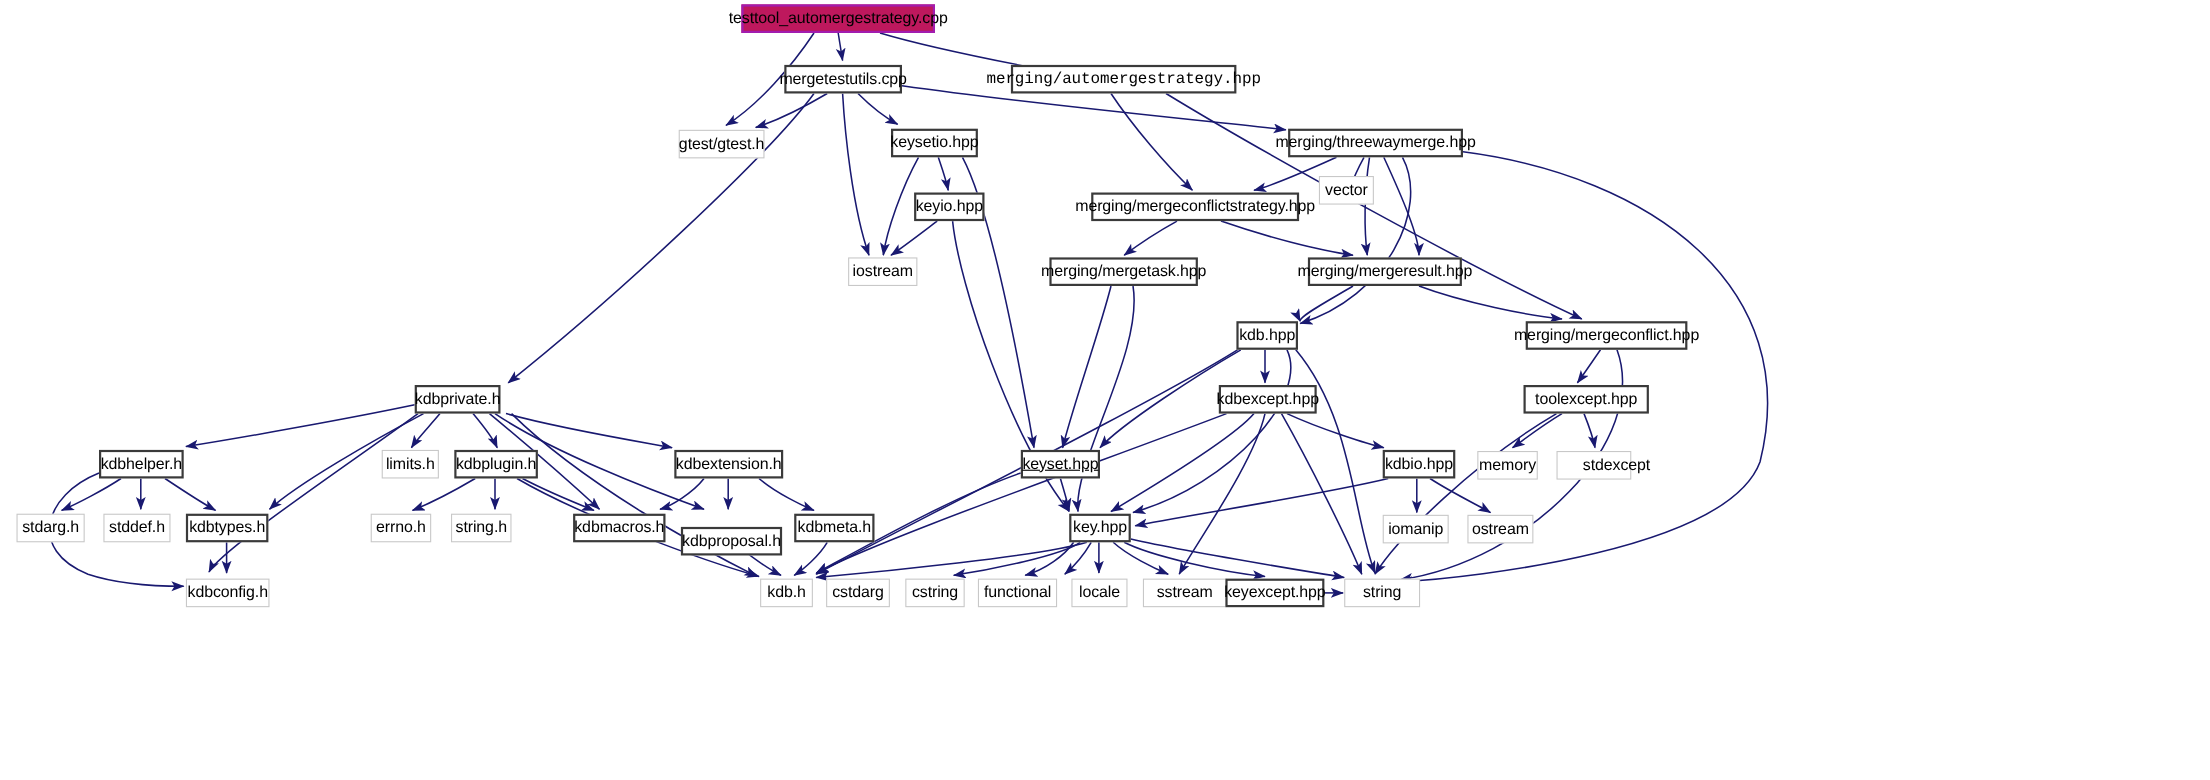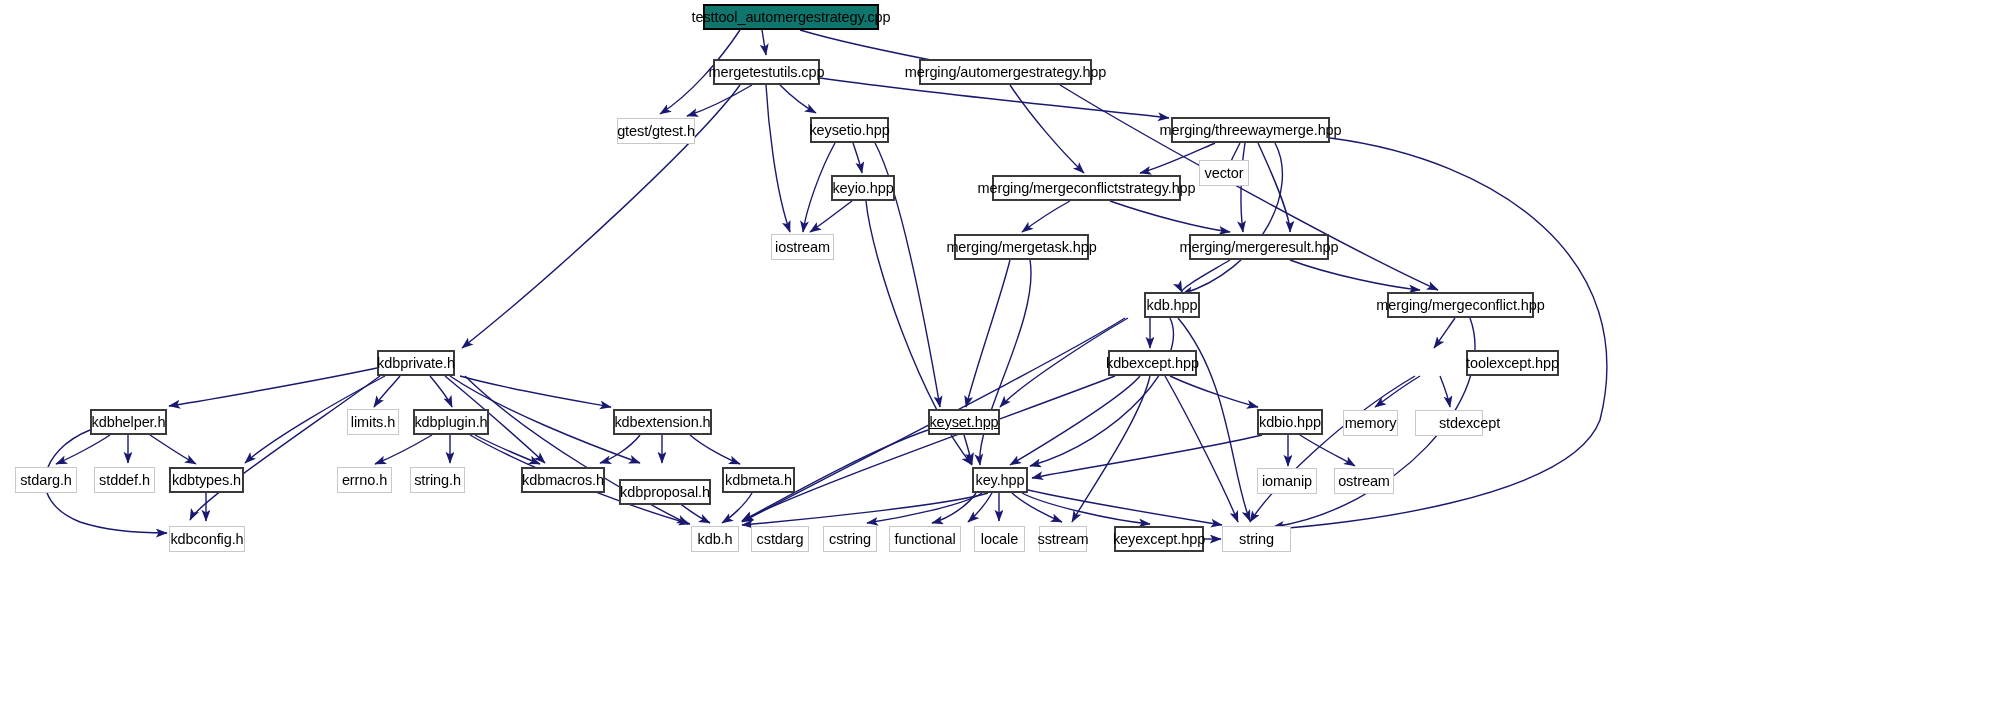--- a/index.html
+++ b/index.html
@@ -42,23 +42,22 @@
   
   .node.hdr {
     border: 2px solid #3a3a3a;
   }
   
   .node.sys {
     border: 1px solid #c8c8c8;
   }
   
   .node.root {
-    background: #0f766e;
-    border: 2px solid #000000;
-    margin-left: 29px;
+    background: #be185d;
+    border: 2px solid #a21caf;
   }
 </style>
 </head>
 <body>
 
 <div id="graph">
 
   <svg id="edges" viewBox="0 0 2009 709" xmlns="http://www.w3.org/2000/svg">
     <defs>
       <marker id="ah" markerWidth="9" markerHeight="9" refX="8" refY="3.2" orient="auto" markerUnits="strokeWidth">
@@ -171,21 +170,21 @@
       <path d="M1204,539 C1210,539 1216,539 1221,539"></path>
     </g>
   </svg>
 
 <div class="node root" style="left: 674px; top: 4px; width: 176px;">
       <span>testtool_automergestrategy.cpp</span>
     </div>
     <div class="node hdr" style="left: 713px; top: 59px; width: 107px;">
       <span>mergetestutils.cpp</span>
     </div>
-    <div class="node hdr" style="left: 919px; top: 59px; width: 173px;">
+    <div class="node hdr" style="left: 919px; top: 59px; width: 205px; font-family: Liberation Mono, monospace;">
       <span>merging/automergestrategy.hpp</span>
     </div>
     <div class="node sys" style="left: 617px; top: 118px; width: 78px;">
       <span>gtest/gtest.h</span>
     </div>
     <div class="node hdr" style="left: 810px; top: 117px; width: 79px;">
       <span>keysetio.hpp</span>
     </div>
     <div class="node hdr" style="left: 1171px; top: 117px; width: 159px;">
       <span>merging/threewaymerge.hpp</span>
@@ -201,30 +200,30 @@
     </div>
     <div class="node sys" style="left: 771px; top: 234px; width: 63px;">
       <span>iostream</span>
     </div>
     <div class="node hdr" style="left: 954px; top: 234px; width: 135px;">
       <span>merging/mergetask.hpp</span>
     </div>
     <div class="node hdr" style="left: 1189px; top: 234px; width: 140px;">
       <span>merging/mergeresult.hpp</span>
     </div>
-    <div class="node hdr" style="left: 1124px; top: 292px; width: 56px; margin-left: 20px;">
+    <div class="node hdr" style="left: 1124px; top: 292px; width: 56px;">
       <span>kdb.hpp</span>
     </div>
     <div class="node hdr" style="left: 1387px; top: 292px; width: 147px;">
       <span>merging/mergeconflict.hpp</span>
     </div>
     <div class="node hdr" style="left: 1108px; top: 350px; width: 89px;">
       <span>kdbexcept.hpp</span>
     </div>
-    <div class="node hdr" style="left: 1466px; top: 350px; width: 93px;">
+    <div class="node hdr" style="left: 1385px; top: 350px; width: 114px;">
       <span>toolexcept.hpp</span>
     </div>
     <div class="node hdr" style="left: 377px; top: 350px; width: 78px;">
       <span>kdbprivate.h</span>
     </div>
     <div class="node hdr" style="left: 90px; top: 409px; width: 77px;">
       <span>kdbhelper.h</span>
     </div>
     <div class="node sys" style="left: 347px; top: 409px; width: 52px;">
       <span>limits.h</span>
@@ -288,21 +287,21 @@
     </div>
     <div class="node sys" style="left: 823px; top: 526px; width: 54px;">
       <span>cstring</span>
     </div>
     <div class="node sys" style="left: 889px; top: 526px; width: 72px;">
       <span>functional</span>
     </div>
     <div class="node sys" style="left: 974px; top: 526px; width: 51px;">
       <span>locale</span>
     </div>
-    <div class="node sys" style="left: 1039px; top: 526px; width: 48px;">
+    <div class="node sys" style="left: 1039px; top: 526px; width: 76px;">
       <span>sstream</span>
     </div>
     <div class="node hdr" style="left: 1114px; top: 526px; width: 90px;">
       <span>keyexcept.hpp</span>
     </div>
     <div class="node sys" style="left: 1222px; top: 526px; width: 69px;">
       <span>string</span>
     </div>
     <div class="node sys" style="left: 169px; top: 526px; width: 76px;">
       <span>kdbconfig.h</span>

